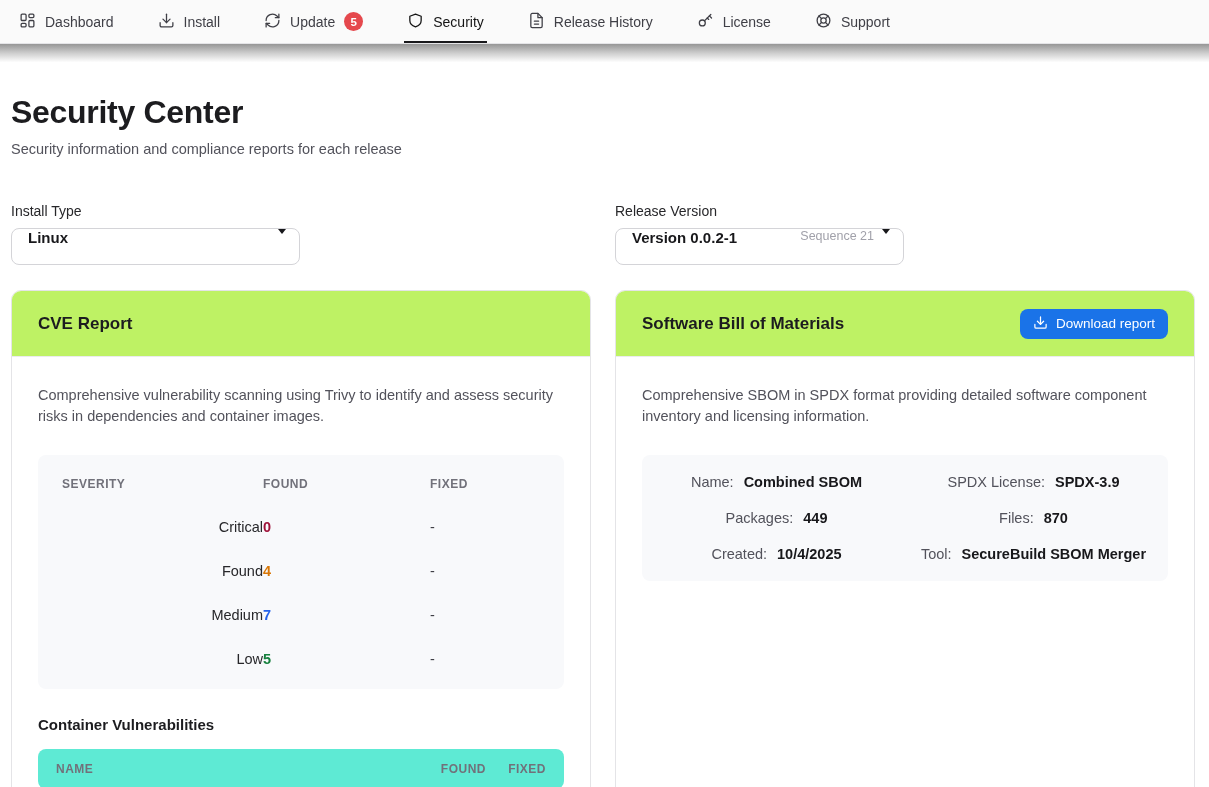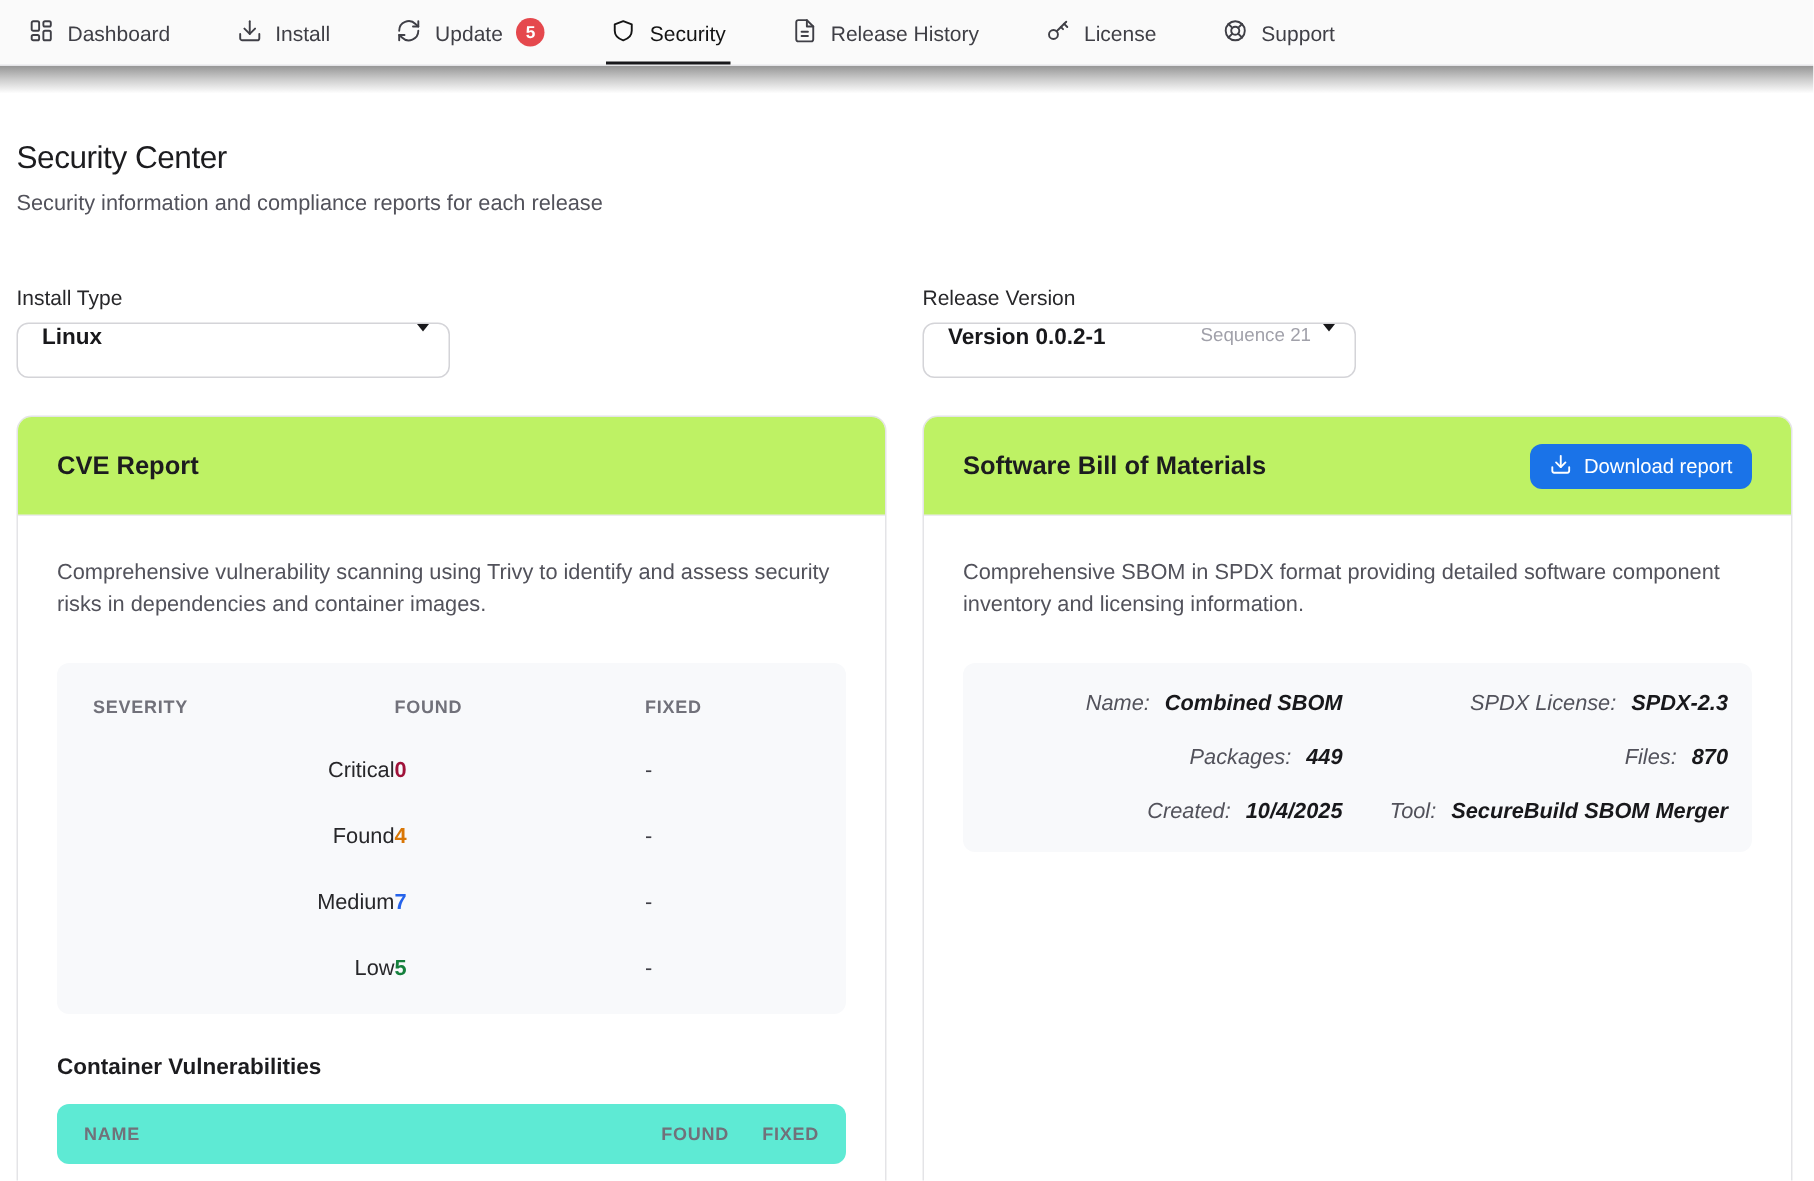--- a/index.html
+++ b/index.html
@@ -29,21 +29,21 @@
   .badge {
     background:#e5484d; color:#fff; font-size:11.5px; font-weight:700;
     min-width:19px; height:19px; border-radius:10px;
     display:inline-flex; align-items:center; justify-content:center;
     padding:0 5px;
   }
   .nav-shadow { height:18px; background:linear-gradient(180deg,#969696 0%,#cdcdcd 50%,#fdfdfd 100%); }
 
   
   .content { padding:0 14px 0 11px; }
-  .page-title { font-size:21px; font-weight:400; margin:32px 0 0; letter-spacing:-0.3px; color:#1c1c1f; }
+  .page-title { font-size:32px; font-weight:700; margin:32px 0 0; letter-spacing:-0.3px; color:#1c1c1f; }
   .page-subtitle { font-size:14.5px; color:#52525b; margin:10px 0 0; }
 
   .grid-2 { display:grid; grid-template-columns:1fr 1fr; gap:24px; }
   .filters { margin-top:46px; }
   .filter-label { display:block; font-size:14px; color:#27272a; margin-bottom:9px; }
   .select {
     width:289px; height:37px; background:#fff;
     border:1px solid #d4d4d8; border-radius:8px;
     display:flex; align-items:flex-start; padding:0 13px 0 16px; cursor:pointer;
   }
@@ -96,21 +96,21 @@
     background:#1a73e8; color:#fff; border:none; border-radius:8px;
     height:30px; padding:0 13px; font-size:13.5px; font-weight:500;
     font-family:inherit; cursor:pointer;
   }
   .btn-download svg { width:15px; height:15px; }
 
   .sbom-box {
     background:#f8f9fb; border-radius:8px; padding:9px 16px;
     display:grid; grid-template-columns:1fr 1fr; column-gap:20px;
   }
-  .sbom-pair { display:flex; justify-content:flex-end; align-items:center; height:36px; gap:10px;font-style:italic; }
+  .sbom-pair { display:flex; justify-content:center; align-items:center; height:36px; gap:10px; }
   .sbom-lbl { font-size:14.5px; color:#52525b; white-space:nowrap; }
   .sbom-val { font-size:14.5px; font-weight:700; color:#18181b; text-align:right; white-space:nowrap; }
 </style>
 </head>
 <body>
 
 <nav class="topnav">
   <div class="nav-item">
     <span><svg viewBox="0 0 24 24" fill="none" stroke="currentColor" stroke-width="1.8" stroke-linecap="round" stroke-linejoin="round">
           <rect x="3" y="3" width="7" height="9" rx="1.5"></rect>
@@ -259,21 +259,21 @@
       <div class="card-body">
         <p class="desc">Comprehensive SBOM in SPDX format providing detailed software component inventory and licensing information.</p>
 
         <div class="sbom-box">
           <div class="sbom-pair">
             <span class="sbom-lbl">Name:</span>
             <span class="sbom-val">Combined SBOM</span>
           </div>
           <div class="sbom-pair">
             <span class="sbom-lbl">SPDX License:</span>
-            <span class="sbom-val">SPDX-2.3</span>
+            <span class="sbom-val">SPDX-3.9</span>
           </div>
           <div class="sbom-pair">
             <span class="sbom-lbl">Packages:</span>
             <span class="sbom-val">449</span>
           </div>
           <div class="sbom-pair">
             <span class="sbom-lbl">Files:</span>
             <span class="sbom-val">870</span>
           </div>
           <div class="sbom-pair">

